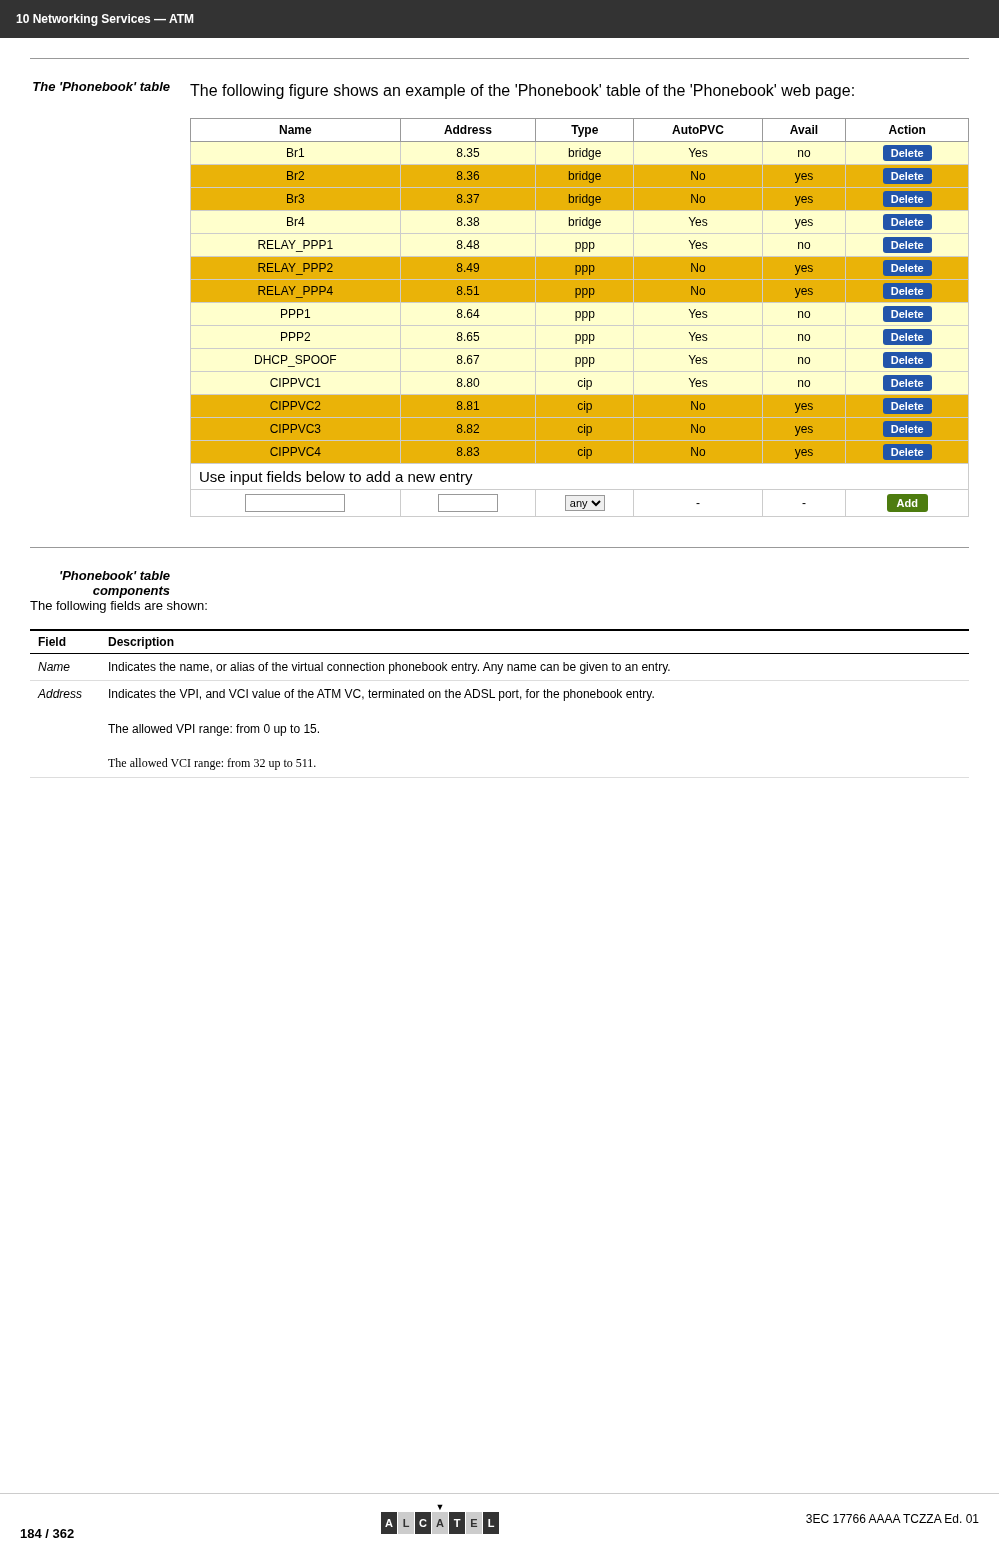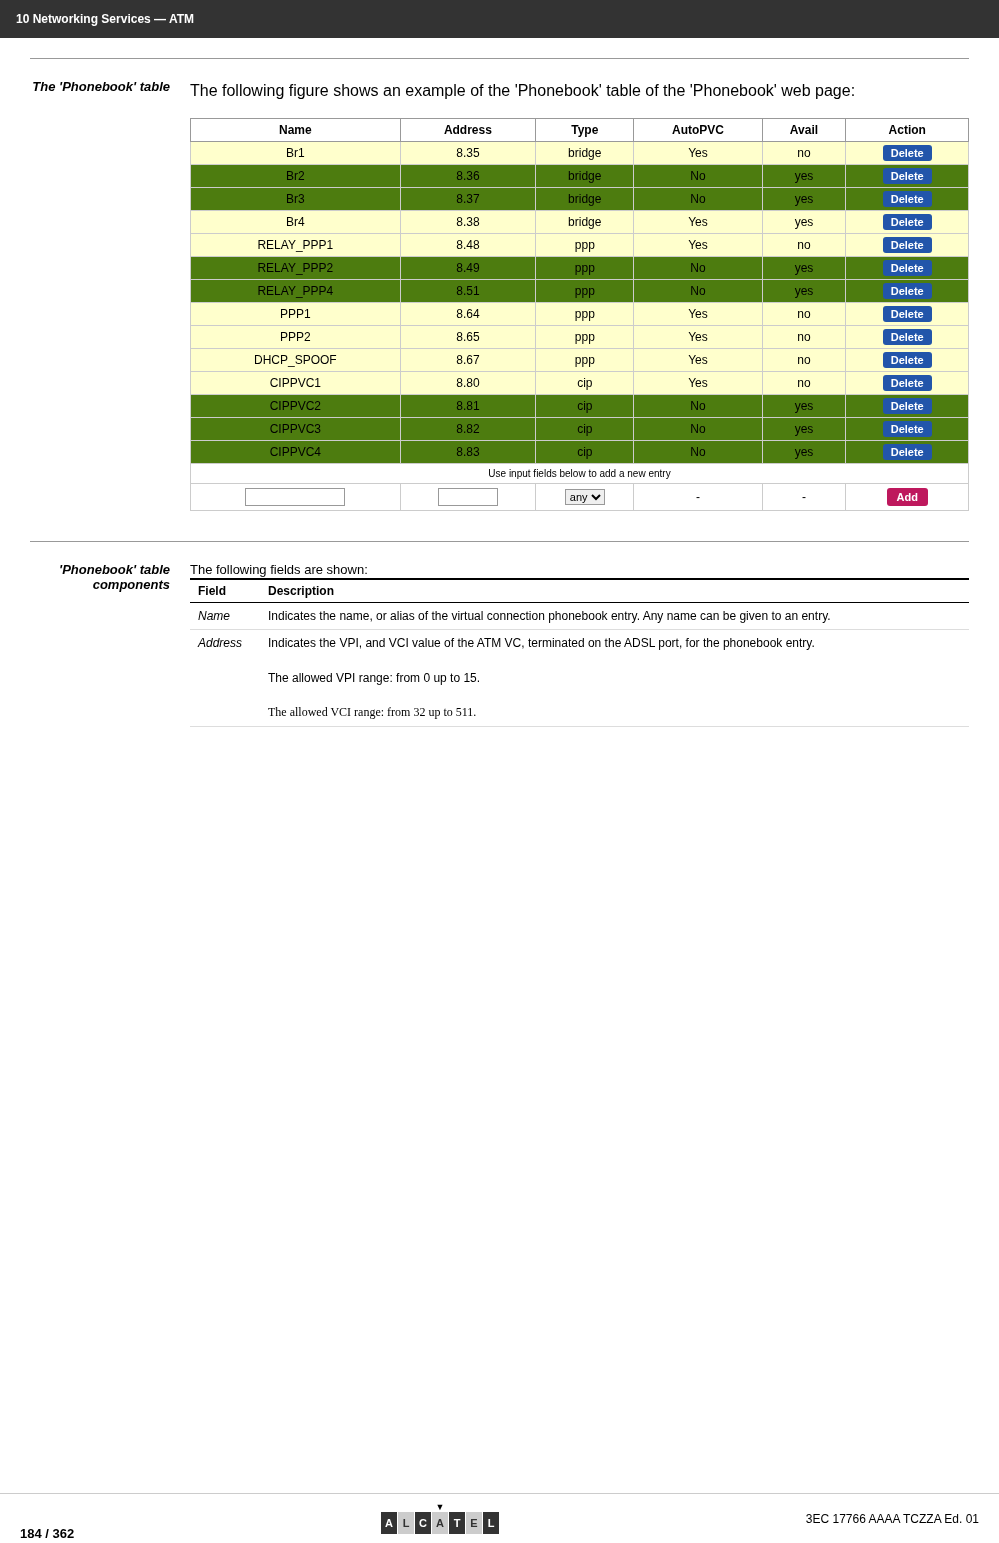--- a/index.html
+++ b/index.html
@@ -85,55 +85,55 @@
       padding: 3px 8px;
       text-align: center;
       font-size: 12px;
     }
 
     .row-yellow td {
       background: #ffffcc;
     }
 
     .row-white td {
-      background: #4d7c0f;
+      background: #eab308;
     }
 
     .btn-delete {
       background: #2255aa;
       color: #fff;
       border: none;
       padding: 2px 8px;
       font-size: 11px;
       font-weight: bold;
       cursor: pointer;
       border-radius: 3px;
     }
 
     .btn-add {
-      background: #be185d;
+      background: #4d7c0f;
       color: #fff;
       border: none;
       padding: 3px 10px;
       font-size: 11px;
       font-weight: bold;
       cursor: pointer;
       border-radius: 3px;
     }
 
     .add-row td {
       background: #fff;
       padding: 4px 6px;
     }
 
     .add-note td {
       background: #fff;
-      text-align: center;
+      text-align: left;
       padding: 4px 8px;
-      font-size: 10px;
+      font-size: 15px;
       border: 1px solid #ccc;
     }
 
     .input-name {
       width: 100px;
       border: 1px solid #999;
       padding: 2px;
       font-size: 11px;
     }
 
@@ -146,39 +146,40 @@
 
     .select-type {
       font-size: 11px;
       border: 1px solid #999;
     }
 
     
     .components-section {
       display: flex;
       margin-top: 10px;
+      flex-direction: column;
     }
 
     .components-label {
       width: 160px;
       min-width: 160px;
       text-align: right;
       padding-right: 20px;
       font-size: 13px;
       font-weight: bold;
       font-style: italic;
       padding-top: 0;
     }
 
     .components-content {
       flex: 1;
     }
 
     .components-content p {
-      margin-bottom: 1px;
+      margin-bottom: 16px;
       font-size: 13px;
     }
 
     .field-table {
       width: 100%;
       border-collapse: collapse;
       border-top: 2px solid #000;
       border-bottom: 1px solid #ccc;
     }
 

